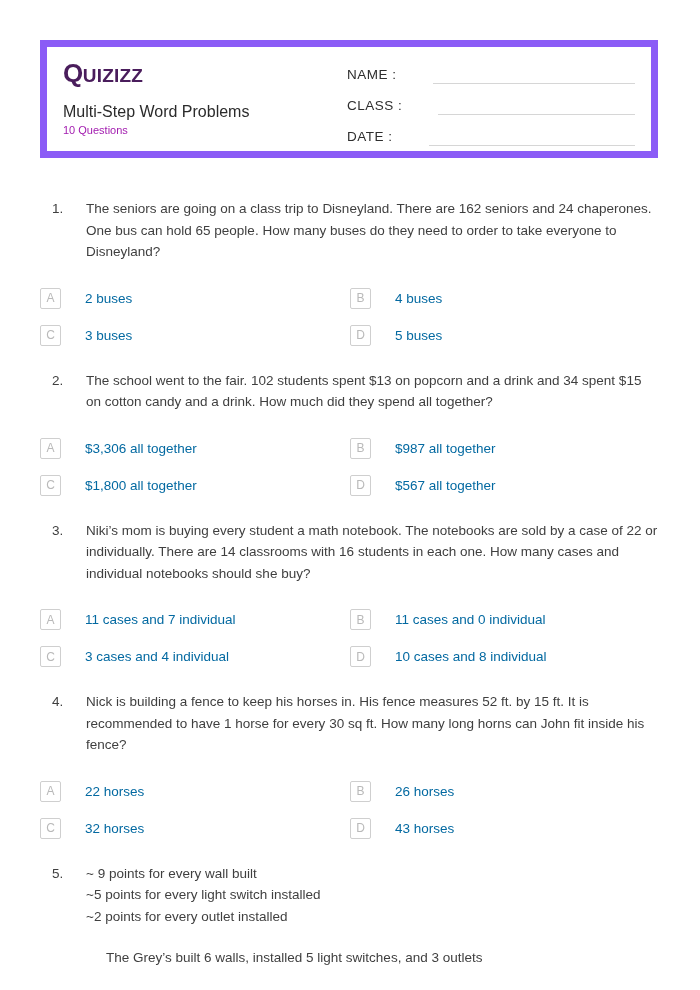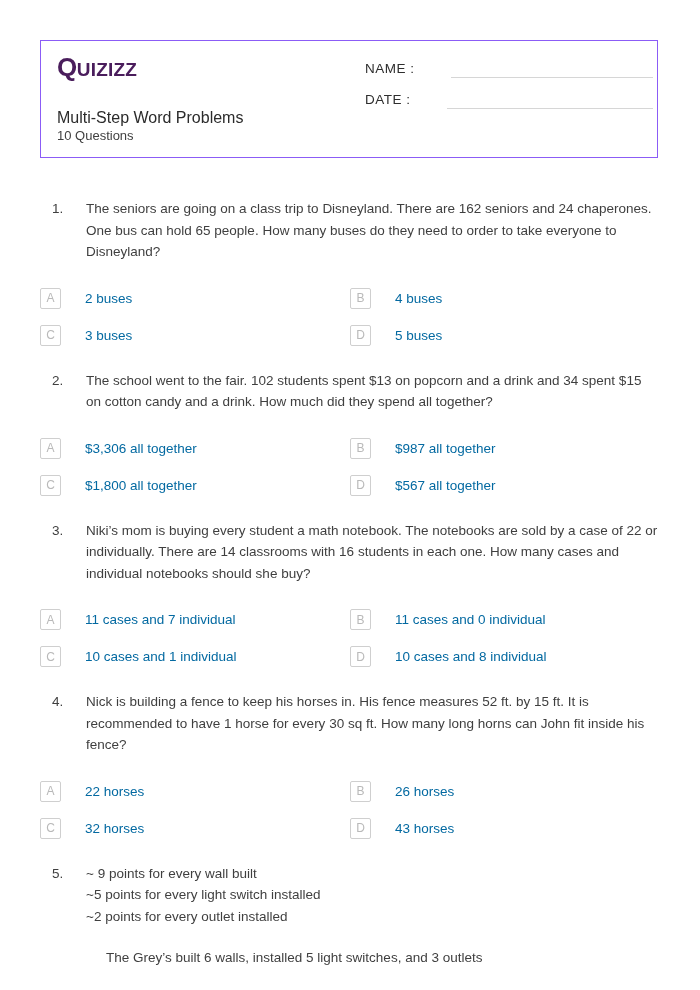--- a/index.html
+++ b/index.html
@@ -8,24 +8,24 @@
     font-family:"Liberation Sans","DejaVu Sans",sans-serif;
     color:#3f3f3f;
     position:relative;
   }
 
   
   .header-card {
     position:absolute;
     left:40px; top:40px;
     width:618px; height:118px;
-    border:1px solid #8b5cf6;
+    border:7px solid #8b5cf6;
     background:#ffffff;
     display:flex;
-    padding:13px 4px 12px 16px;
+    padding:13px 16px 12px 16px;
   }
   .header-left {
     flex:1;
     display:flex;
     flex-direction:column;
   }
   .logo {
     color:#4a1d5c;
     font-weight:bold;
     letter-spacing:-0.5px;
@@ -35,22 +35,22 @@
   }
   .logo-q { font-size:26px; }
   .logo-rest { font-size:19px; letter-spacing:0.2px; }
   .header-left .spacer { flex:1; }
   .ws-title {
     font-size:16px;
     color:#2b2b2b;
     line-height:19px;
   }
   .ws-subtitle {
-    font-size:13px;
-    color:#404040;
+    font-size:11px;
+    color:#a21caf;
     line-height:18px;
   }
   .header-right {
     width:288px;
     padding-top:4px;
   }
   .field-row {
     display:flex;
     align-items:flex-end;
     height:20px;
@@ -137,20 +137,24 @@
       <div class="spacer"></div>
       <div class="ws-title">Multi-Step Word Problems</div>
       <div class="ws-subtitle">10 Questions</div>
     </div>
     <div class="header-right">
       <div class="field-row">
         <span class="field-label">NAME :</span>
         <span class="field-line"></span>
       </div>
       <div class="field-row">
+        <span class="field-label">CLASS :</span>
+        <span class="field-line"></span>
+      </div>
+      <div class="field-row">
         <span class="field-label">DATE  :</span>
         <span class="field-line"></span>
       </div>
     </div>
   </div>
 
   <div class="questions" id="questions">
   <div class="question">
     <div class="q-row">
       <div class="q-num">1.</div>
@@ -218,21 +222,21 @@
     <span class="opt-text">11 cases and 7 individual</span>
   </div>
 
   <div class="option">
     <span class="opt-box">B</span>
     <span class="opt-text">11 cases and 0 individual</span>
   </div>
 
   <div class="option">
     <span class="opt-box">C</span>
-    <span class="opt-text">10 cases and 1 individual</span>
+    <span class="opt-text">3 cases and 4 individual</span>
   </div>
 
   <div class="option">
     <span class="opt-box">D</span>
     <span class="opt-text">10 cases and 8 individual</span>
   </div>
 </div>
   </div>
 
   <div class="question">

